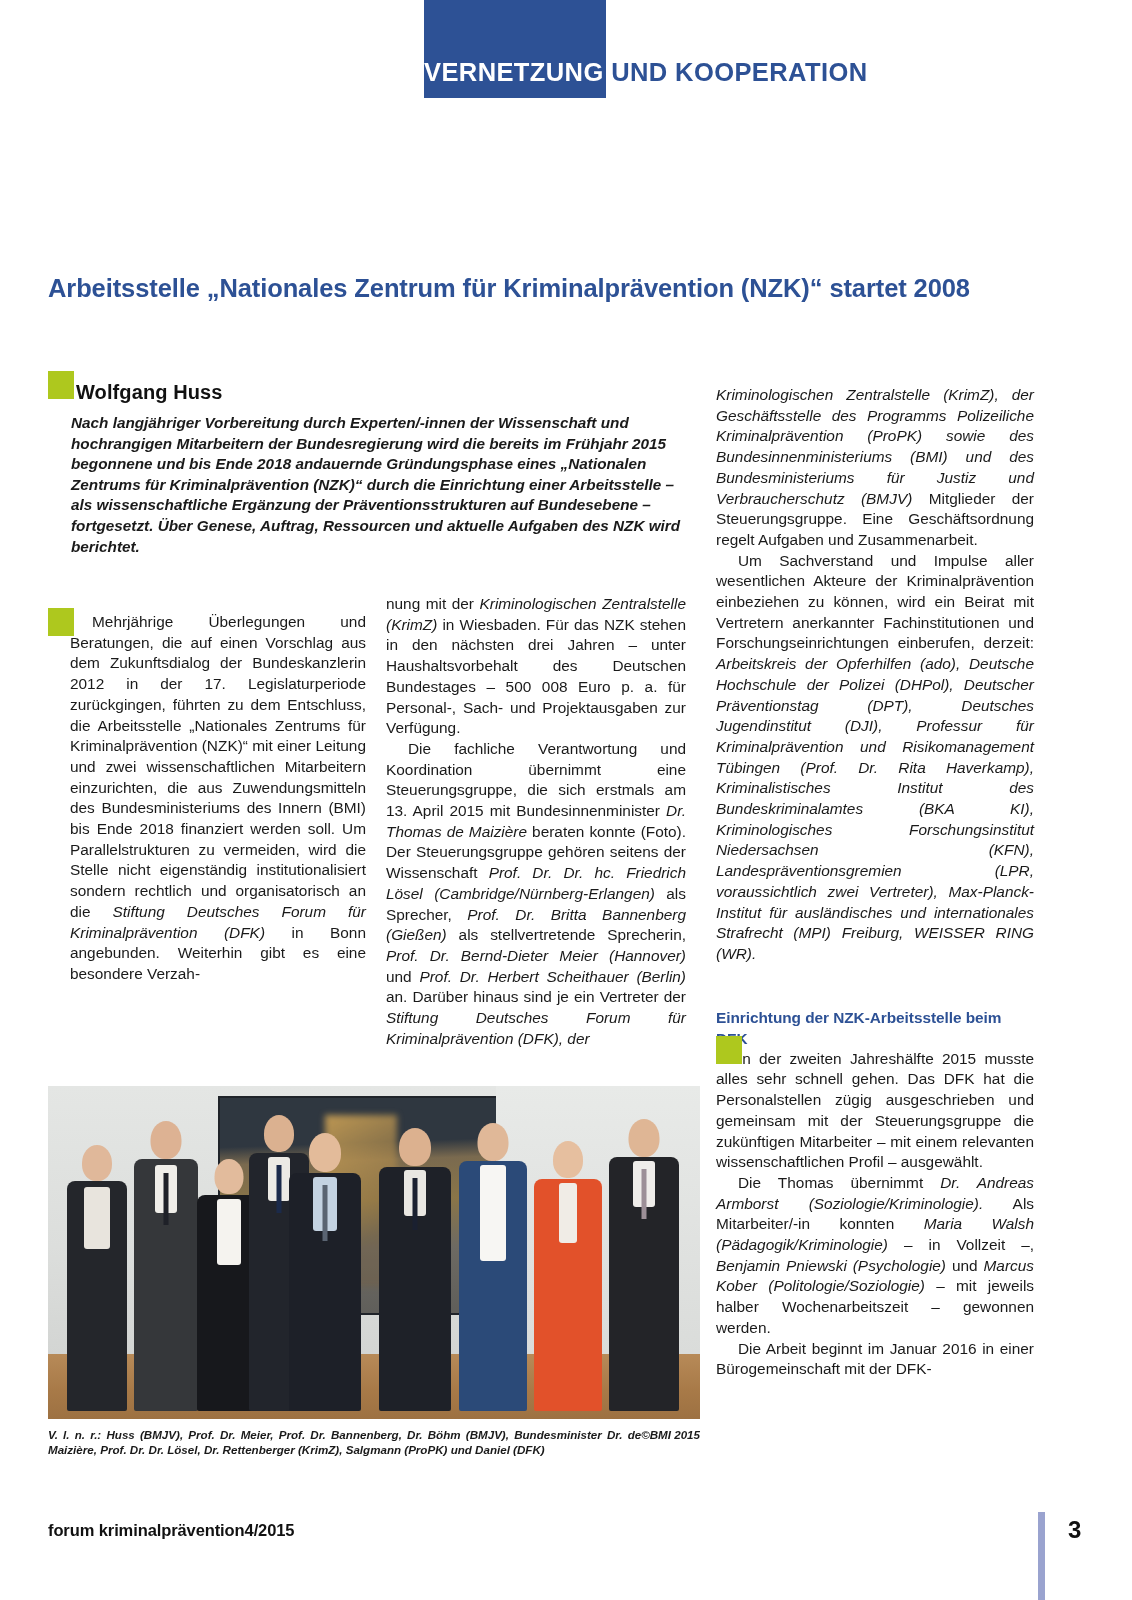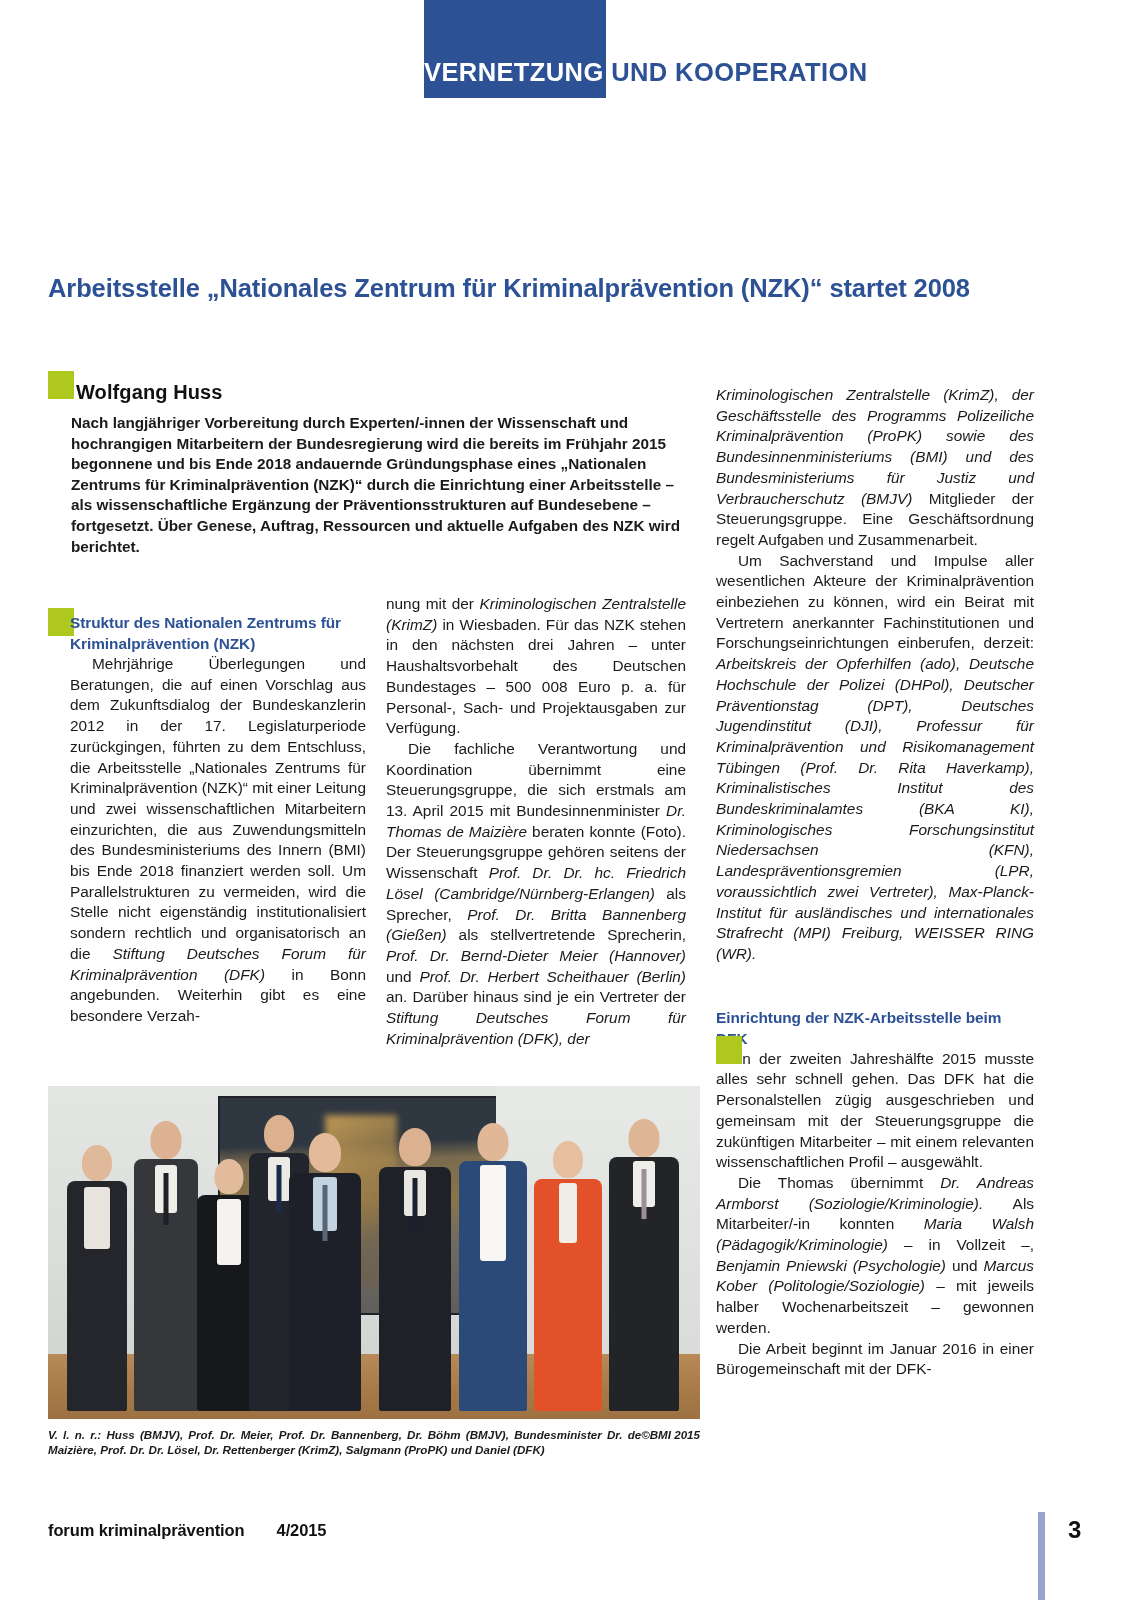--- a/index.html
+++ b/index.html
@@ -86,20 +86,21 @@
     font-weight: bold;
     color: #111111;
     letter-spacing: 0.1px;
   }
   .lead {
     position: absolute;
     left: 71px;
     top: 413px;
     width: 624px;
     font-size: 15.3px;
+    font-style: italic;
     font-weight: bold;
     line-height: 20.6px;
     color: #1a1a1a;
     text-align: left;
   }
 
   
   .col {
     position: absolute;
     font-size: 15.4px;
@@ -185,21 +186,21 @@
   
   .footer-left {
     position: absolute;
     left: 48px;
     top: 1521px;
     font-size: 16.5px;
     font-weight: bold;
     color: #111111;
     letter-spacing: -0.1px;
   }
-  .footer-left .issue { margin-left: 32px; }
+  .footer-left .issue { margin-left: 0; }
   .page-rule {
     position: absolute;
     left: 1038px;
     top: 1512px;
     width: 7px;
     height: 88px;
     background: #9aa3cf;
   }
   .page-num {
     position: absolute;
@@ -221,21 +222,20 @@
   </div>
 
   <h2 class="subtitle">Arbeitsstelle „Nationales Zentrum für Kriminalprävention (NZK)“ startet 2008</h2>
 
   <div class="green-box" style="left:48px; top:371px;"></div>
   <div class="byline">Wolfgang Huss</div>
   <div class="lead">Nach langjähriger Vorbereitung durch Experten/-innen der Wissenschaft und hochrangigen Mitarbeitern der Bundesregierung wird die bereits im Frühjahr 2015 begonnene und bis Ende 2018 andauernde Gründungsphase eines „Nationalen Zentrums für Kriminalprävention (NZK)“ durch die Einrichtung einer Arbeitsstelle – als wissenschaftliche Ergänzung der Präventionsstrukturen auf Bundesebene – fortgesetzt. Über Genese, Auftrag, Ressourcen und aktuelle Aufgaben des NZK wird berichtet.</div>
 
   <div class="green-box" style="left:48px; top:608px;"></div>
   <div class="col col1">
-    <p class="sec-head noind">Struktur des Nationalen Zentrums für Kriminalprävention (NZK)</p>
     <p><span>Mehrjährige Überlegungen und Beratungen, die auf einen Vorschlag aus dem Zukunftsdialog der Bundeskanzlerin 2012 in der 17. Legislaturperiode zurückgingen, führten zu dem Entschluss, die Arbeitsstelle „Nationales Zentrums für Kriminalprävention (NZK)“ mit einer Leitung und zwei wissenschaftlichen Mitarbeitern einzurichten, die aus Zuwendungsmitteln des Bundesministeriums des Innern (BMI) bis Ende 2018 finanziert werden soll. Um Parallelstrukturen zu vermeiden, wird die Stelle nicht eigenständig institutionalisiert sondern rechtlich und organisatorisch an die </span><i>Stiftung Deutsches Forum für Kriminalprävention (DFK)</i><span> in Bonn angebunden. Weiterhin gibt es eine besondere Verzah-</span></p>
   </div>
 
   <div class="col col2">
     <p class="noind"><span>nung mit der </span><i>Kriminologischen Zentralstelle (KrimZ)</i><span> in Wiesbaden. Für das NZK stehen in den nächsten drei Jahren – unter Haushaltsvorbehalt des Deutschen Bundestages – 500 008 Euro p. a. für Personal-, Sach- und Projektausgaben zur Verfügung.</span></p>
     <p><span>Die fachliche Verantwortung und Koordination übernimmt eine Steuerungsgruppe, die sich erstmals am 13. April 2015 mit Bundesinnenminister </span><i>Dr. Thomas de Maizière</i><span> beraten konnte (Foto). Der Steuerungsgruppe gehören seitens der Wissenschaft </span><i>Prof. Dr. Dr. hc. Friedrich Lösel (Cambridge/Nürnberg-Erlangen)</i><span> als Sprecher, </span><i>Prof. Dr. Britta Bannenberg (Gießen)</i><span> als stellvertretende Sprecherin, </span><i>Prof. Dr. Bernd-Dieter Meier (Hannover)</i><span> und </span><i>Prof. Dr. Herbert Scheithauer (Berlin)</i><span> an. Darüber hinaus sind je ein Vertreter der </span><i>Stiftung Deutsches Forum für Kriminalprävention (DFK), der</i></p>
   </div>
 
   <div class="col col3">
     <p class="noind"><i>Kriminologischen Zentralstelle (KrimZ), der Geschäftsstelle des Programms Polizeiliche Kriminalprävention (ProPK) sowie des Bundesinnenministeriums (BMI) und des Bundesministeriums für Justiz und Verbraucherschutz (BMJV)</i><span> Mitglieder der Steuerungsgruppe. Eine Geschäftsordnung regelt Aufgaben und Zusammenarbeit.</span></p>

